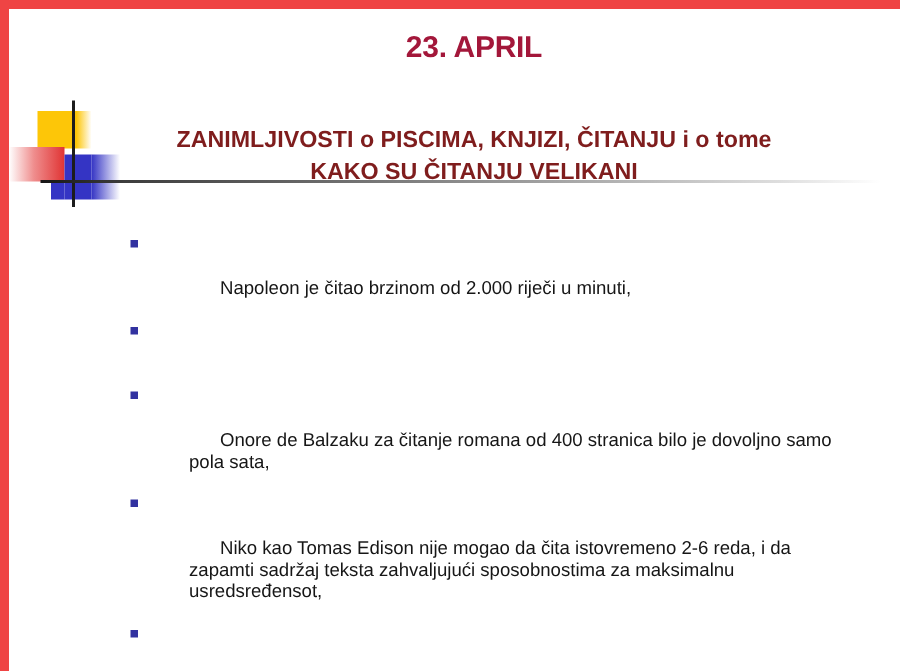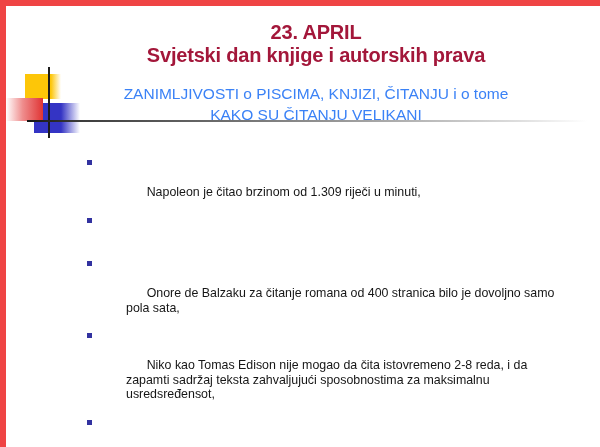--- a/index.html
+++ b/index.html
@@ -44,23 +44,23 @@
 
   
   .title {
     position:absolute; left:30px; top:15px; width:560px;
     text-align:center; font-weight:700;
     font-size:20px; line-height:23px; letter-spacing:-0.2px;
     color:#a3173a;
   }
   .subtitle {
     position:absolute; left:30px; top:77px; width:560px;
-    text-align:center; font-weight:400;
+    text-align:center; font-weight:700;
     font-size:15.5px; line-height:21px;
-    color:#3b82f6;
+    color:#7f1d1d;
   }
 
   
   ul.bullets {
     position:absolute; left:81px; top:150px; width:514px;
     margin:0; padding:0; list-style:none;
   }
   ul.bullets li {
     position:relative;
     padding-left:39px;
@@ -82,43 +82,42 @@
   <div class="deco-yellow"></div>
   <div class="deco-red"></div>
   <div class="deco-blue-main"></div>
   <div class="deco-blue-fade"></div>
   <div class="deco-blue-step"></div>
   <div class="deco-vline"></div>
   <div class="deco-hline"></div>
 
   <div class="title">
     <div>23. APRIL</div>
-    <div>Svjetski dan knjige i autorskih prava</div>
   </div>
   <div class="subtitle">
     <div>ZANIMLJIVOSTI o PISCIMA, KNJIZI, ČITANJU i o tome</div>
     <div>KAKO SU ČITANJU VELIKANI</div>
   </div>
 
   <ul class="bullets">
     <li>
       <span class="sq"></span>
-      <span class="txt">Napoleon je čitao brzinom od 1.309 riječi u minuti,</span>
+      <span class="txt">Napoleon je čitao brzinom od 2.000 riječi u minuti,</span>
     </li>
     <li>
       <span class="sq"></span>
     </li>
     <li>
       <span class="sq"></span>
       <span class="txt">Onore de Balzaku za čitanje romana od 400 stranica bilo je dovoljno samo
 pola sata,</span>
     </li>
     <li>
       <span class="sq"></span>
-      <span class="txt">Niko kao Tomas Edison nije mogao da čita istovremeno 2-8 reda, i da
+      <span class="txt">Niko kao Tomas Edison nije mogao da čita istovremeno 2-6 reda, i da
 zapamti sadržaj teksta zahvaljujući sposobnostima za maksimalnu
 usredsređensot,</span>
     </li>
     <li>
       <span class="sq"></span>
       
     </li>
 
   </ul>
 

